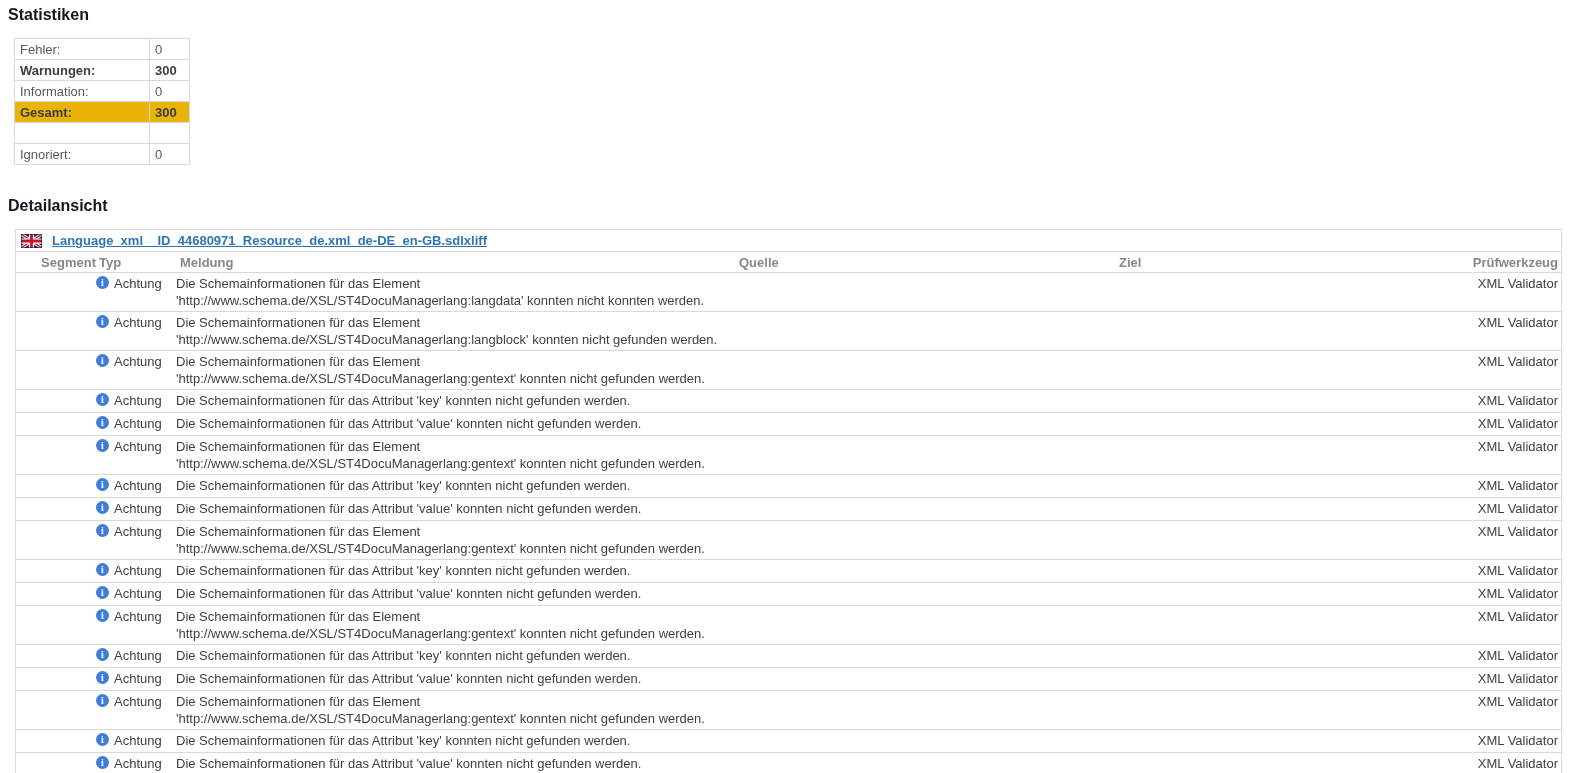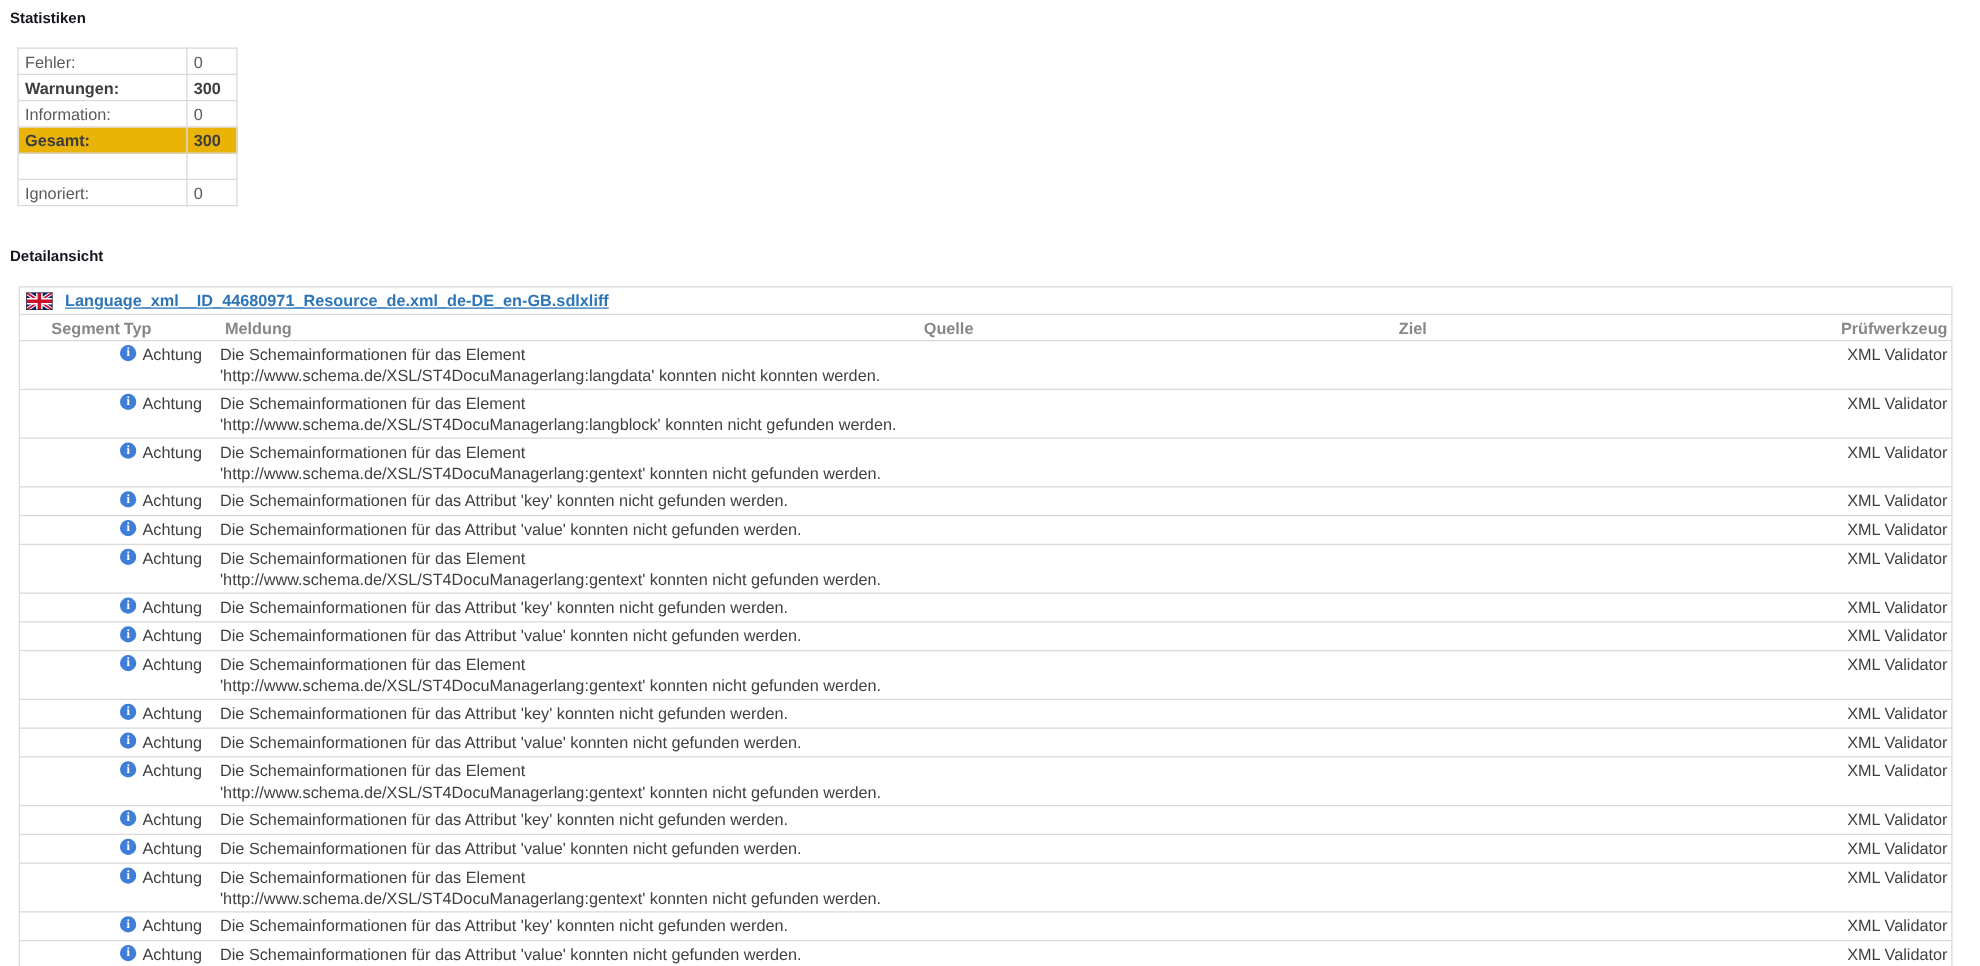--- a/index.html
+++ b/index.html
@@ -5,21 +5,21 @@
   * { box-sizing: border-box; }
   html, body {
     margin: 0; padding: 0;
     width: 1584px; height: 773px;
     background: #ffffff;
     overflow: hidden;
     font-family: "Liberation Sans", sans-serif;
     color: #3f3f3f;
   }
   h2.section-title {
-    font-size: 12px;
+    font-size: 16px;
     font-weight: bold;
     color: #14151f;
     line-height: 19px;
     margin: 0;
   }
   #stats-title { margin: 5px 0 0 8px; }
   #detail-title { margin: 31px 0 0 8px; }
 
   
   table.stats-table {

